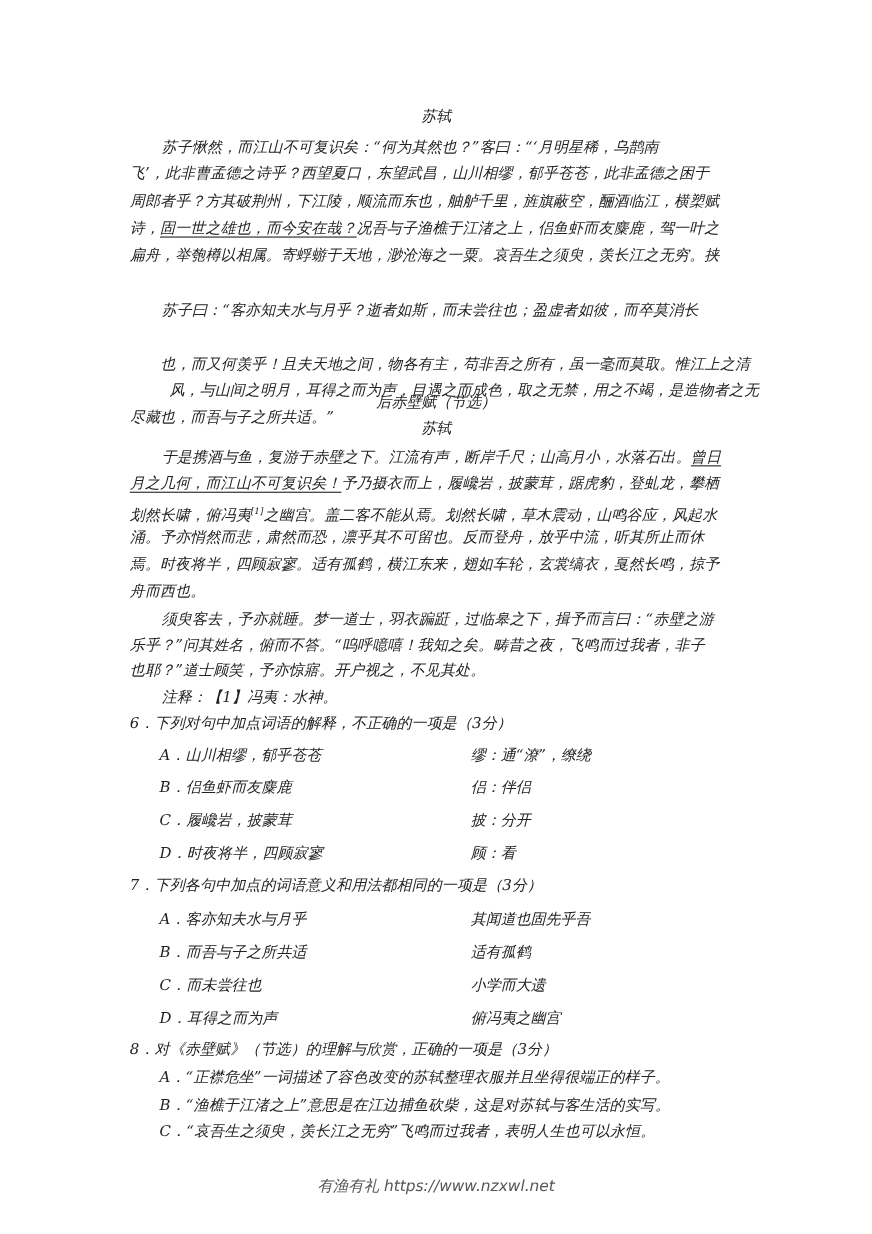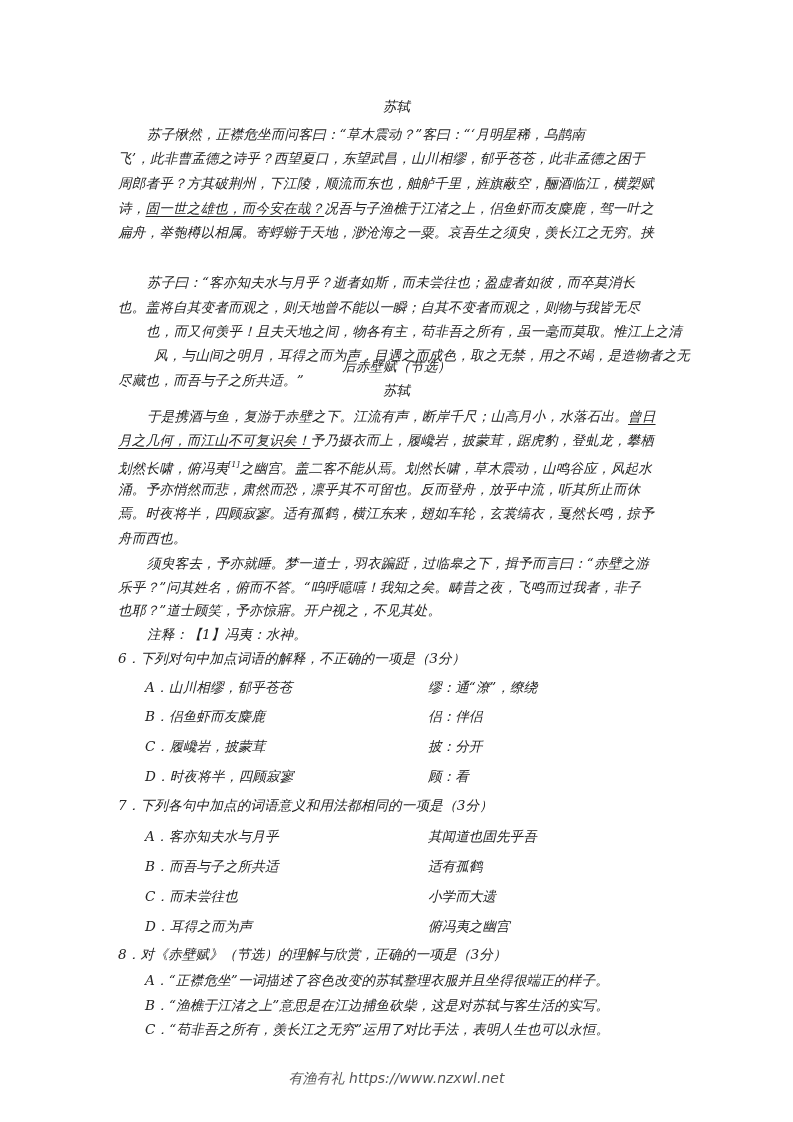--- a/index.html
+++ b/index.html
@@ -16,28 +16,27 @@
   .sup { font-size: 8px; vertical-align: super; }
   .footer { position: absolute; left: 0; width: 793px; top: 1070px; text-align: center;
             font-family: "DejaVu Sans", "Liberation Sans", sans-serif; font-size: 14px; color: #555; }
 </style>
 </head>
 <body>
 
 <div class="page">
 
   <div class="center" style="top:96px;">苏轼</div>
-  <div class="line indent" style="top:124px;">苏子愀然，正襟危坐而问客曰：“草木震动？”客曰：“‘月明星稀，乌鹊南</div>
+  <div class="line indent" style="top:124px;">苏子愀然，而江山不可复识矣：“何为其然也？”客曰：“‘月明星稀，乌鹊南</div>
   <div class="line" style="top:148px;">飞’，此非曹孟德之诗乎？西望夏口，东望武昌，山川相缪，郁乎苍苍，此非孟德之困于</div>
   <div class="line" style="top:173px;">周郎者乎？方其破荆州，下江陵，顺流而东也，舳舻千里，旌旗蔽空，酾酒临江，横槊赋</div>
   <div class="line" style="top:198px;"><span>诗，</span><span class="ul">固一世之雄也，而今安在哉？</span><span>况吾与子渔樵于江渚之上，侣鱼虾而友麋鹿，驾一叶之</span></div>
   <div class="line" style="top:222px;">扁舟，举匏樽以相属。寄蜉蝣于天地，渺沧海之一粟。哀吾生之须臾，羡长江之无穷。挟</div>
 
   <div class="line indent" style="top:272px;">苏子曰：“客亦知夫水与月乎？逝者如斯，而未尝往也；盈虚者如彼，而卒莫消长</div>
-  <div class="line" style="top:297px;">也。盖将自其变者而观之，则天地曾不能以一瞬；自其不变者而观之，则物与我皆无尽</div>
   <div class="line" style="top:321px;margin-left:28px;">也，而又何羡乎！且夫天地之间，物各有主，苟非吾之所有，虽一毫而莫取。惟江上之清</div>
   <div class="line" style="top:345px;margin-left:36px;">风，与山间之明月，耳得之而为声，目遇之而成色，取之无禁，用之不竭，是造物者之无</div>
   <div class="line" style="top:370px;">尽藏也，而吾与子之所共适。”</div>
 
   <div class="center" style="top:356px;">后赤壁赋（节选）</div>
   <div class="center" style="top:380px;">苏轼</div>
   <div class="line indent" style="top:406px;"><span>于是携酒与鱼，复游于赤壁之下。江流有声，断岸千尺；山高月小，水落石出。</span><span class="ul">曾日</span></div>
   <div class="line" style="top:430px;"><span class="ul">月之几何，而江山不可复识矣！</span><span>予乃摄衣而上，履巉岩，披蒙茸，踞虎豹，登虬龙，攀栖</span></div>
   <div class="line" style="top:455px;"><span>划然长啸，俯冯夷</span><span class="sup">[1]</span><span>之幽宫。盖二客不能从焉。划然长啸，草木震动，山鸣谷应，风起水</span></div>
   <div class="line" style="top:479px;">涌。予亦悄然而悲，肃然而恐，凛乎其不可留也。反而登舟，放乎中流，听其所止而休</div>
@@ -65,16 +64,16 @@
   <div class="line opt" style="top:856px;">B．而吾与子之所共适</div>
   <div class="opt-r" style="top:856px;">适有孤鹤</div>
   <div class="line opt" style="top:886px;">C．而未尝往也</div>
   <div class="opt-r" style="top:886px;">小学而大遗</div>
   <div class="line opt" style="top:916px;">D．耳得之而为声</div>
   <div class="opt-r" style="top:916px;">俯冯夷之幽宫</div>
 
   <div class="line q" style="top:944px;">8．对《赤壁赋》（节选）的理解与欣赏，正确的一项是（3分）</div>
   <div class="line opt" style="top:970px;">A．“正襟危坐”一词描述了容色改变的苏轼整理衣服并且坐得很端正的样子。</div>
   <div class="line opt" style="top:995px;">B．“渔樵于江渚之上”意思是在江边捕鱼砍柴，这是对苏轼与客生活的实写。</div>
-  <div class="line opt" style="top:1019px;">C．“苟非吾之所有，羡长江之无穷”运用了对比手法，表明人生也可以永恒。</div>
+  <div class="line opt" style="top:1019px;">C．“哀吾生之须臾，羡长江之无穷”飞鸣而过我者，表明人生也可以永恒。</div>
 
   <div class="footer">有渔有礼 https://www.nzxwl.net</div>
 </div>
 
 </body></html>

